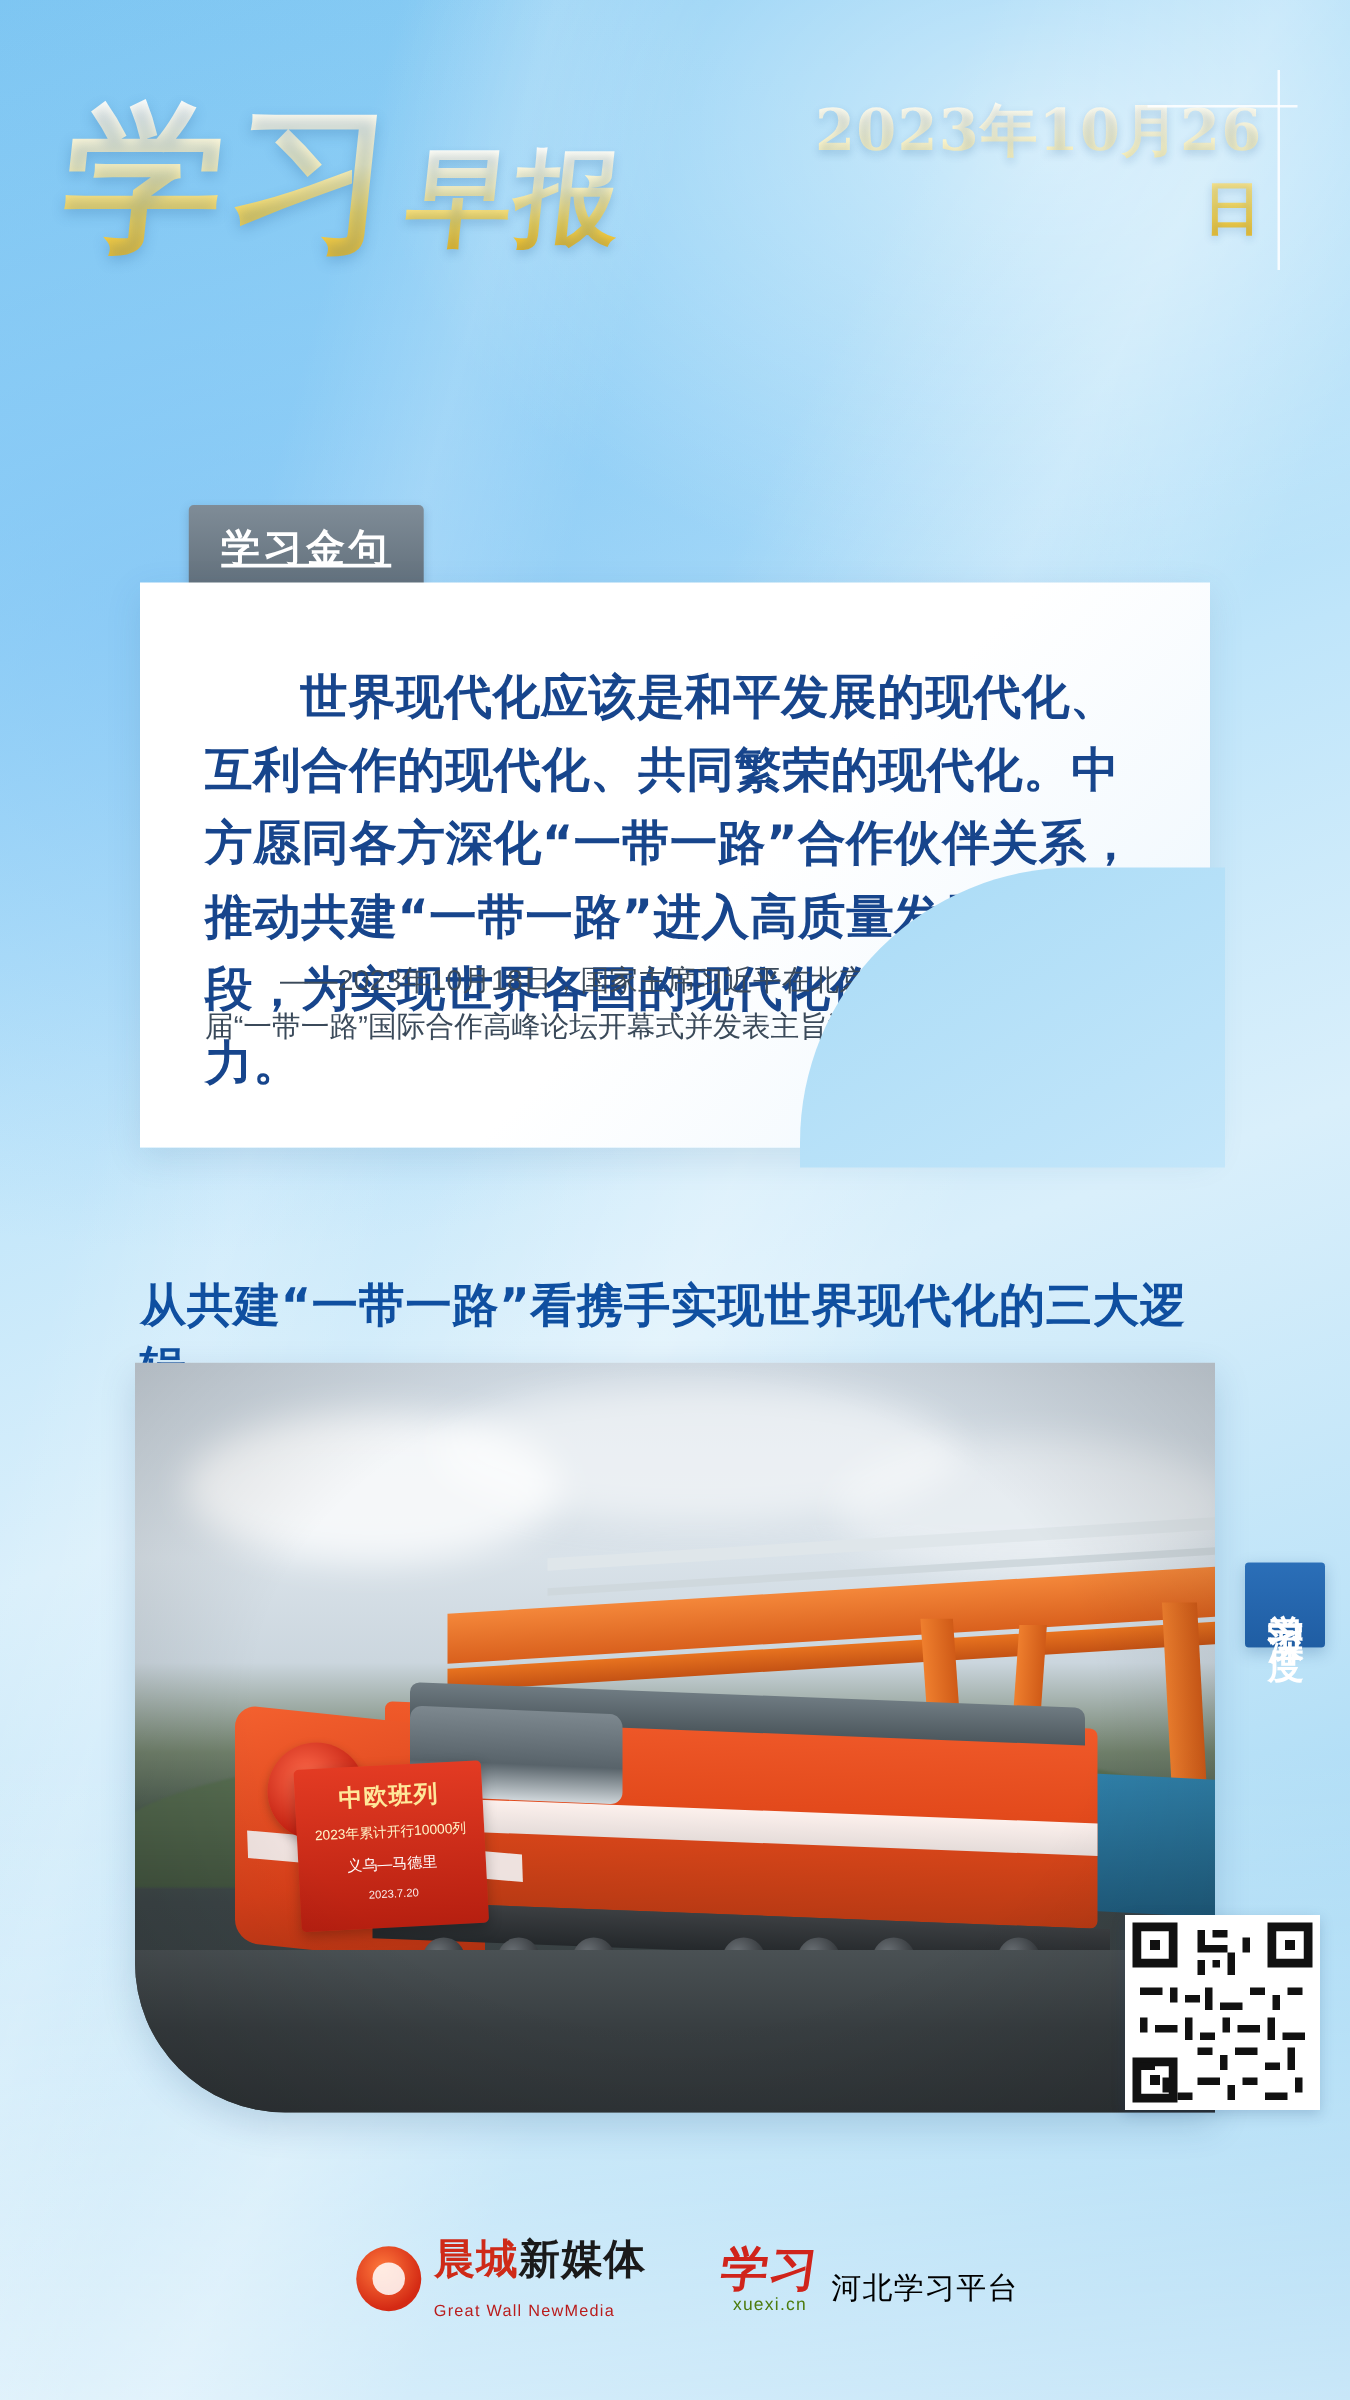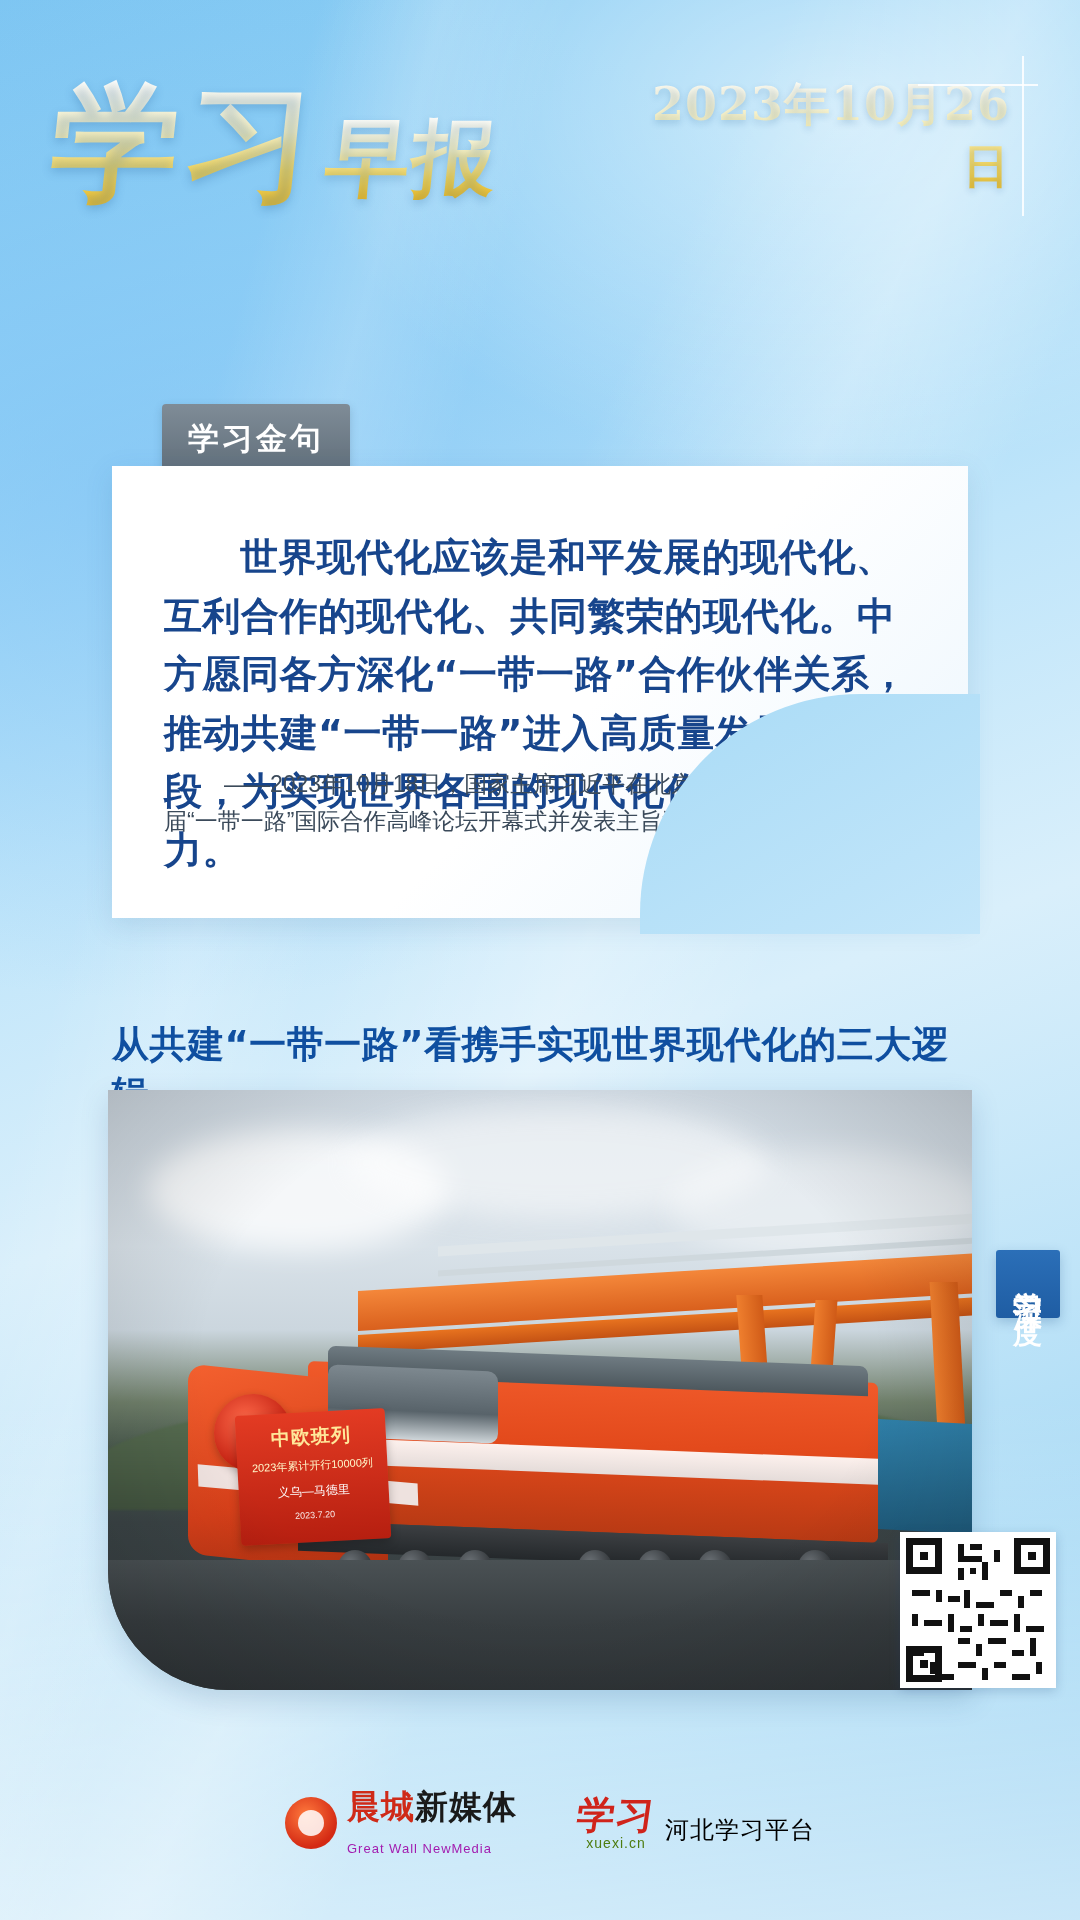--- a/index.html
+++ b/index.html
@@ -77,26 +77,27 @@
     font-family: "DejaVu Serif", serif;
     font-size: 46px; font-weight: 700; letter-spacing: 1px;
     margin-top: 12px; margin-right: 24px;
     background: linear-gradient(180deg, #ffffff 0%, #fdf3bd 40%, #f6d451 78%, #eeb81f 100%);
     -webkit-background-clip: text; background-clip: text; color: transparent;
     text-shadow: 0 3px 7px rgba(20,80,140,0.2);
   }
 
   
   .quote-tag {
-    position: absolute; left: 162px; top: 404px;
+    position: absolute; left: 151px; top: 404px;
     background: linear-gradient(180deg, #7f8c97 0%, #5f6d79 100%);
     color: #fff; font-size: 31px; font-weight: 700; letter-spacing: 3px;
     padding: 14px 26px 16px 26px;
     border-radius: 4px 4px 0 0;
     box-shadow: 0 3px 8px rgba(40,70,100,0.22);
+    text-decoration: underline;
   }
 
   .quote-card {
     position: absolute; left: 112px; top: 466px; width: 856px; height: 452px;
     background: linear-gradient(135deg, #ffffff 0%, #ffffff 55%, #eaf5fd 100%);
     border-radius: 0 0 0 0;
     box-shadow: 0 8px 26px rgba(40,90,140,0.13);
     overflow: hidden;
   }
   .quote-body {
@@ -300,21 +301,21 @@
   .gw-mark::after {
     content: ""; position: absolute; left: 13px; top: 13px; width: 26px; height: 26px;
     border-radius: 50%; background: #fff; opacity: .85;
   }
   .gw-text { line-height: 1.05; }
   .gw-cn {
     font-family: "DejaVu Serif", serif; font-size: 33px; font-weight: 700; color: #1a1a1a;
     letter-spacing: 1px;
   }
   .gw-cn .red { color: #cf2a18; }
-  .gw-en { font-size: 13px; color: #a21caf; letter-spacing: 1px; margin-top: 18px; }
+  .gw-en { font-size: 13px; color: #b91c1c; letter-spacing: 1px; margin-top: 18px; }
 
   .logo-xx { display: flex; align-items: flex-end; gap: 10px; }
   .xx-mark { line-height: 1; }
   .xx-cn {
     font-family: "DejaVu Serif", serif; font-size: 38px; font-weight: 700;
     color: #d0241b; transform: skewX(-8deg); letter-spacing: 1px;
   }
   .xx-url {
     font-size: 14px; color: #4d7c0f; letter-spacing: 1px; margin-top: 2px; text-align: center;
   }

